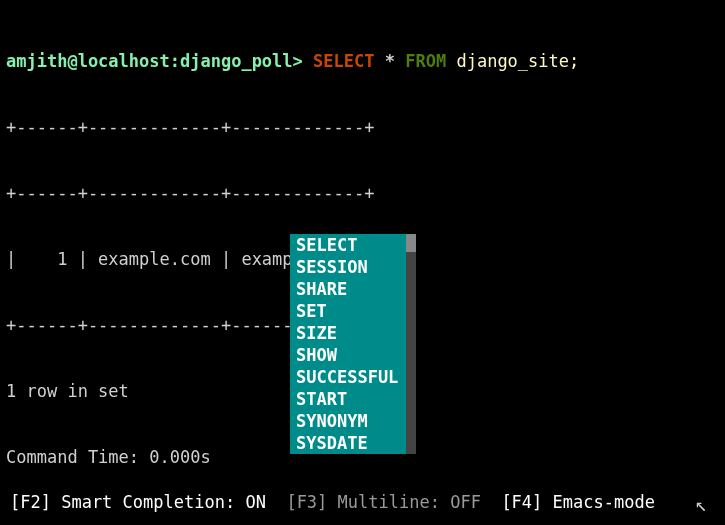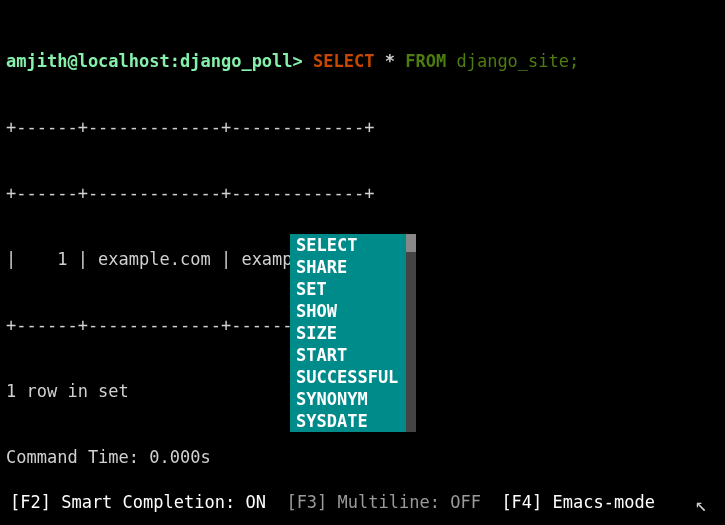--- a/index.html
+++ b/index.html
@@ -10,21 +10,21 @@
     line-height: 22px;
     color: #d0d0d0;
     position: relative;
   }
   .term { padding: 6px 6px 0 6px; white-space: pre; }
   .line { display: block; }
   .prompt { color: #86efac; font-weight: bold; }
   .kw-select { color: #c84800; font-weight: bold; }
   .kw-star   { color: #d0d0d0; font-weight: bold; }
   .kw-from   { color: #4d7c0f; font-weight: bold; }
-  .sql-rest  { color: #4d7c0f; text-align: right; }
+  .sql-rest  { color: #fef9c3; text-align: right; }
   .ac-wrap {
     position: absolute;
     top: 234px;
     left: 290px;
     display: flex;
     font-weight: bold;
   }
   .ac {
     background: #008b8b;
     color: #ffffff;
@@ -68,26 +68,27 @@
   <span class="line">+------+-------------+-------------+</span>
   <span class="line">1 row in set</span>
   <span class="line">Command Time: 0.000s</span>
   
   
 </div>
 
 <div class="ac-wrap">
   <div class="ac" id="ac-list">
       <div class="item">SELECT</div>
+      <div class="item">SESSION</div>
       <div class="item">SHARE</div>
       <div class="item">SET</div>
+      <div class="item">SIZE</div>
       <div class="item">SHOW</div>
-      <div class="item">SIZE</div>
+      <div class="item">SUCCESSFUL</div>
       <div class="item">START</div>
-      <div class="item">SUCCESSFUL</div>
       <div class="item">SYNONYM</div>
       <div class="item">SYSDATE</div>
     </div>
   <div class="ac-scroll">
     <div class="ac-thumb"></div>
   </div>
 </div>
 
 <div class="status"><span class="on">[F2] Smart Completion:</span> <span class="on">ON</span><span>  </span><span>[F3] Multiline:</span> <span>OFF</span><span>  </span><span class="on">[F4] Emacs-mode</span></div>
 

